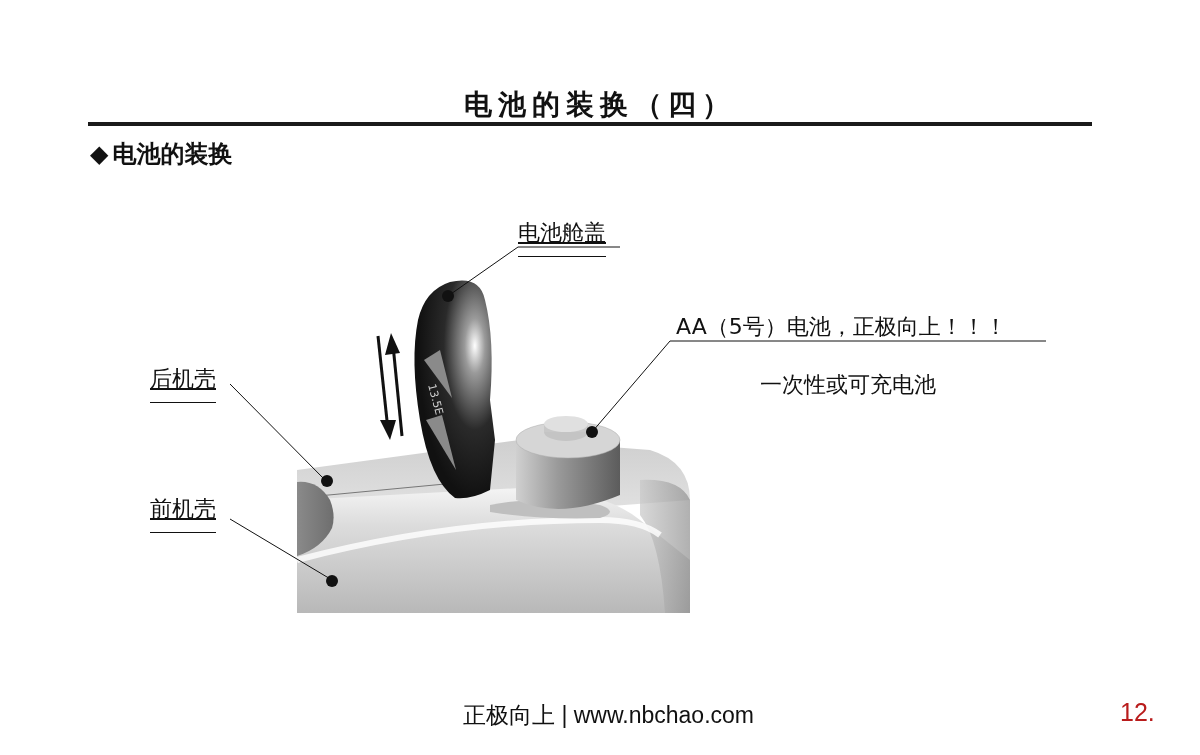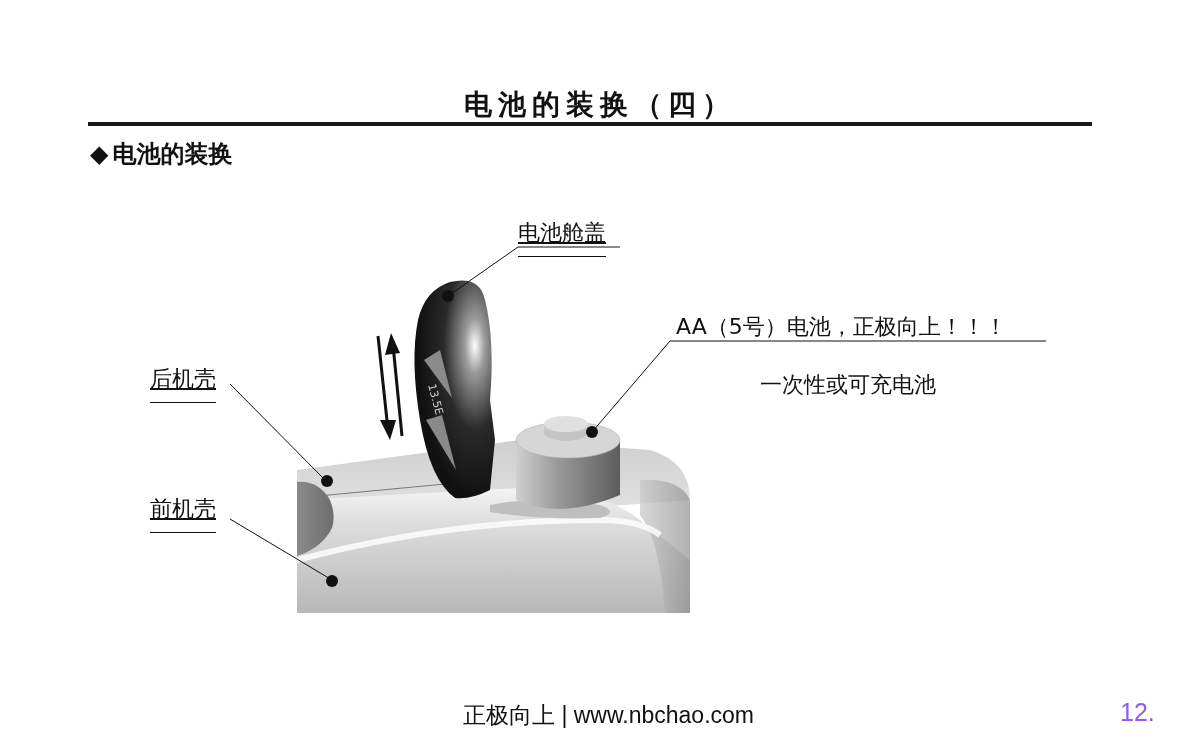--- a/index.html
+++ b/index.html
@@ -7,21 +7,21 @@
          font-family:"DejaVu Sans","Liberation Sans",sans-serif; color:#111; }
   .title { position:absolute; left:440px; top:86px; width:320px; text-align:center;
            font-size:28px; font-weight:bold; letter-spacing:6px; color:#111; }
   .rule { position:absolute; left:88px; top:122px; width:1004px; height:4px; background:#1a1a1a; }
   .section { position:absolute; left:90px; top:138px; font-size:24px; color:#111;font-weight:bold; }
   .section .bullet { margin-right:4px; }
   .label { position:absolute; font-size:22px; color:#111; white-space:nowrap; }
   .label.ul { border-bottom:1px solid #111; padding-bottom:8px;text-decoration:underline; }
   .footer { position:absolute; left:463px; top:700px; font-size:23px; color:#111;
             font-family:"Liberation Sans",sans-serif; }
-  .pageno { position:absolute; left:1120px; top:698px; font-size:25px; color:#8b5cf6;
+  .pageno { position:absolute; left:1120px; top:698px; font-size:25px; color:#b91c1c;
             font-family:"Liberation Sans",sans-serif; }
   svg.illus { position:absolute; left:0; top:0; }
 </style>
 </head>
 <body>
 
 <div class="title">电池的装换（四）</div>
 <div class="rule"></div>
 
 <div class="section">

